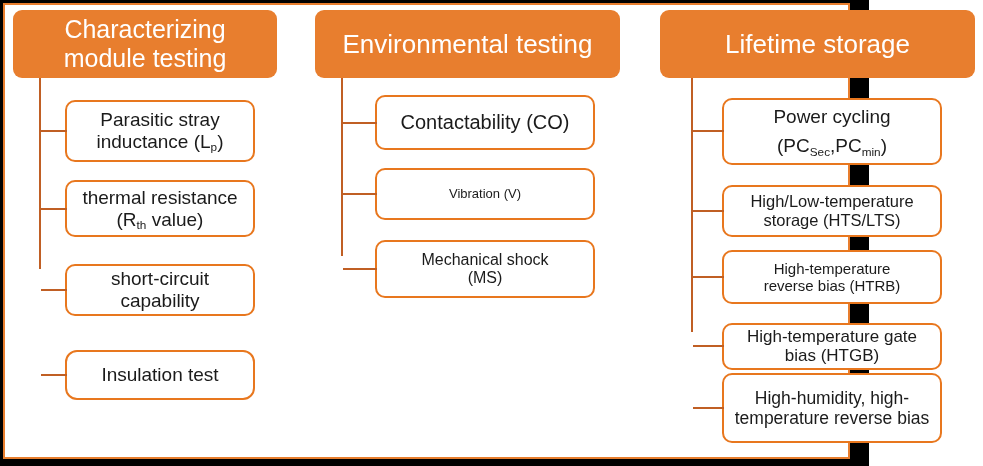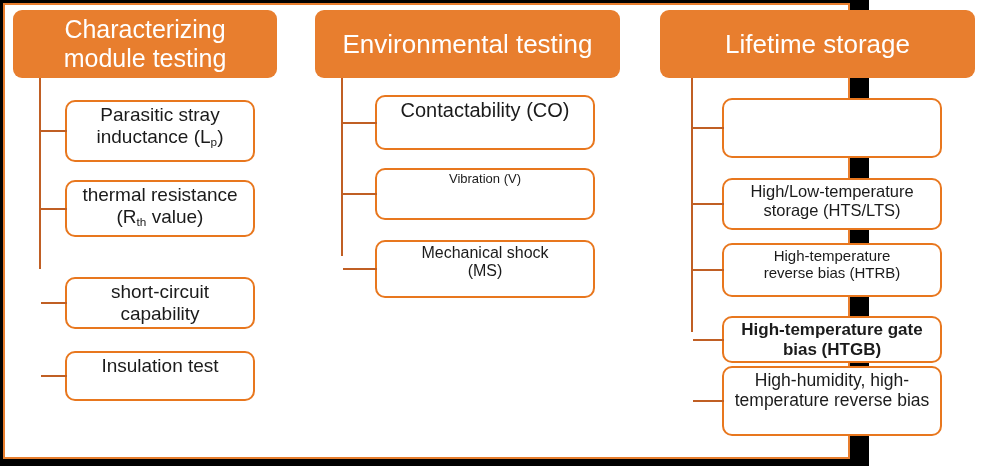--- a/index.html
+++ b/index.html
@@ -35,20 +35,21 @@
   }
   .conn-v {
     position: absolute;
     width: 2px;
     background: var(--conn, #C05F24);
   }
   .items { position: relative; }
   .test-box {
     position: relative;
     display: flex;
+    align-items: center;
     justify-content: center;
     text-align: center;
     background: #ffffff;
     border: 2px solid var(--box-border, #E8771E);
     border-radius: 10px;
     color: #1b1b1b;
     line-height: 1.15;
     padding: 2px 6px;
   }
   .stub {
@@ -79,25 +80,25 @@
         <div class="conn-v" style="left: 26px; top: 68px; height: 191px;"></div>
         <div class="items" style="margin-left: 52px; width: 190px;">
           <div class="test-box" title="Parasitic stray inductance (Lp)" style="min-height: 62px; font-size: 19px; margin-top: 22px;">
             <span class="stub" style="width: 26px; left: -26px;"></span>
             <span class="lbl">Parasitic stray<br>inductance (L<sub>p</sub>)</span>
           </div>
           <div class="test-box" title="thermal resistance (Rth value)" style="min-height: 57px; font-size: 19px; margin-top: 18px;">
             <span class="stub" style="width: 26px; left: -26px;"></span>
             <span class="lbl">thermal resistance<br>(R<sub>th</sub> value)</span>
           </div>
-          <div class="test-box" title="short-circuit capability" style="min-height: 52px; font-size: 19px; margin-top: 40px;">
+          <div class="test-box" title="short-circuit capability" style="min-height: 52px; font-size: 19px; margin-top: 27px;">
             <span class="stub" style="width: 26px; left: -26px;"></span>
             <span class="lbl">short-circuit<br>capability</span>
           </div>
-          <div class="test-box" title="Insulation test" style="min-height: 50px; font-size: 19px; margin-top: 22px;">
+          <div class="test-box" title="Insulation test" style="min-height: 50px; font-size: 19px; margin-top: 34px; border-radius: 12px;">
             <span class="stub" style="width: 26px; left: -26px;"></span>
             <span class="lbl">Insulation test</span>
           </div>
         </div>
       </div>
       <div class="column" style="left: 310px; top: 5px; width: 305px;">
         <div class="cat-header" style="height: 68px; font-size: 26px;">
           <span>Environmental testing</span>
         </div>
         <div class="conn-v" style="left: 26px; top: 68px; height: 178px;"></div>
@@ -117,30 +118,31 @@
         </div>
       </div>
       <div class="column" style="left: 655px; top: 5px; width: 315px;">
         <div class="cat-header" style="height: 68px; font-size: 26px;">
           <span>Lifetime storage</span>
         </div>
         <div class="conn-v" style="left: 31px; top: 68px; height: 254px;"></div>
         <div class="items" style="margin-left: 62px; width: 220px;">
           <div class="test-box pc-box" title="Power cycling (PCSec,PCmin)" style="min-height: 60px; font-size: 19px; margin-top: 20px;">
             <span class="stub" style="width: 31px; left: -31px;"></span>
+            <span class="lbl">Power cycling<br>(PC<sub>Sec</sub>,PC<sub>min</sub>)</span>
           </div>
           <div class="test-box" title="High/Low-temperature storage (HTS/LTS)" style="min-height: 52px; font-size: 16.5px; margin-top: 20px;">
             <span class="stub" style="width: 31px; left: -31px;"></span>
             <span class="lbl">High/Low-temperature<br>storage (HTS/LTS)</span>
           </div>
           <div class="test-box" title="High-temperature reverse bias (HTRB)" style="min-height: 54px; font-size: 15px; margin-top: 13px;">
             <span class="stub" style="width: 31px; left: -31px;"></span>
             <span class="lbl">High-temperature<br>reverse bias (HTRB)</span>
           </div>
-          <div class="test-box" title="High-temperature gate bias (HTGB)" style="min-height: 44px; font-size: 17px; margin-top: 19px; font-weight: bold;">
+          <div class="test-box" title="High-temperature gate bias (HTGB)" style="min-height: 44px; font-size: 17px; margin-top: 19px;">
             <span class="stub" style="width: 31px; left: -31px;"></span>
             <span class="lbl">High-temperature gate<br>bias (HTGB)</span>
           </div>
           <div class="test-box" title="High-humidity, high-temperature reverse bias" style="min-height: 70px; font-size: 17.5px; margin-top: 3px;">
             <span class="stub" style="width: 31px; left: -31px;"></span>
             <span class="lbl">High-humidity, high-<br>temperature reverse bias</span>
           </div>
         </div>
       </div>
     </div>

